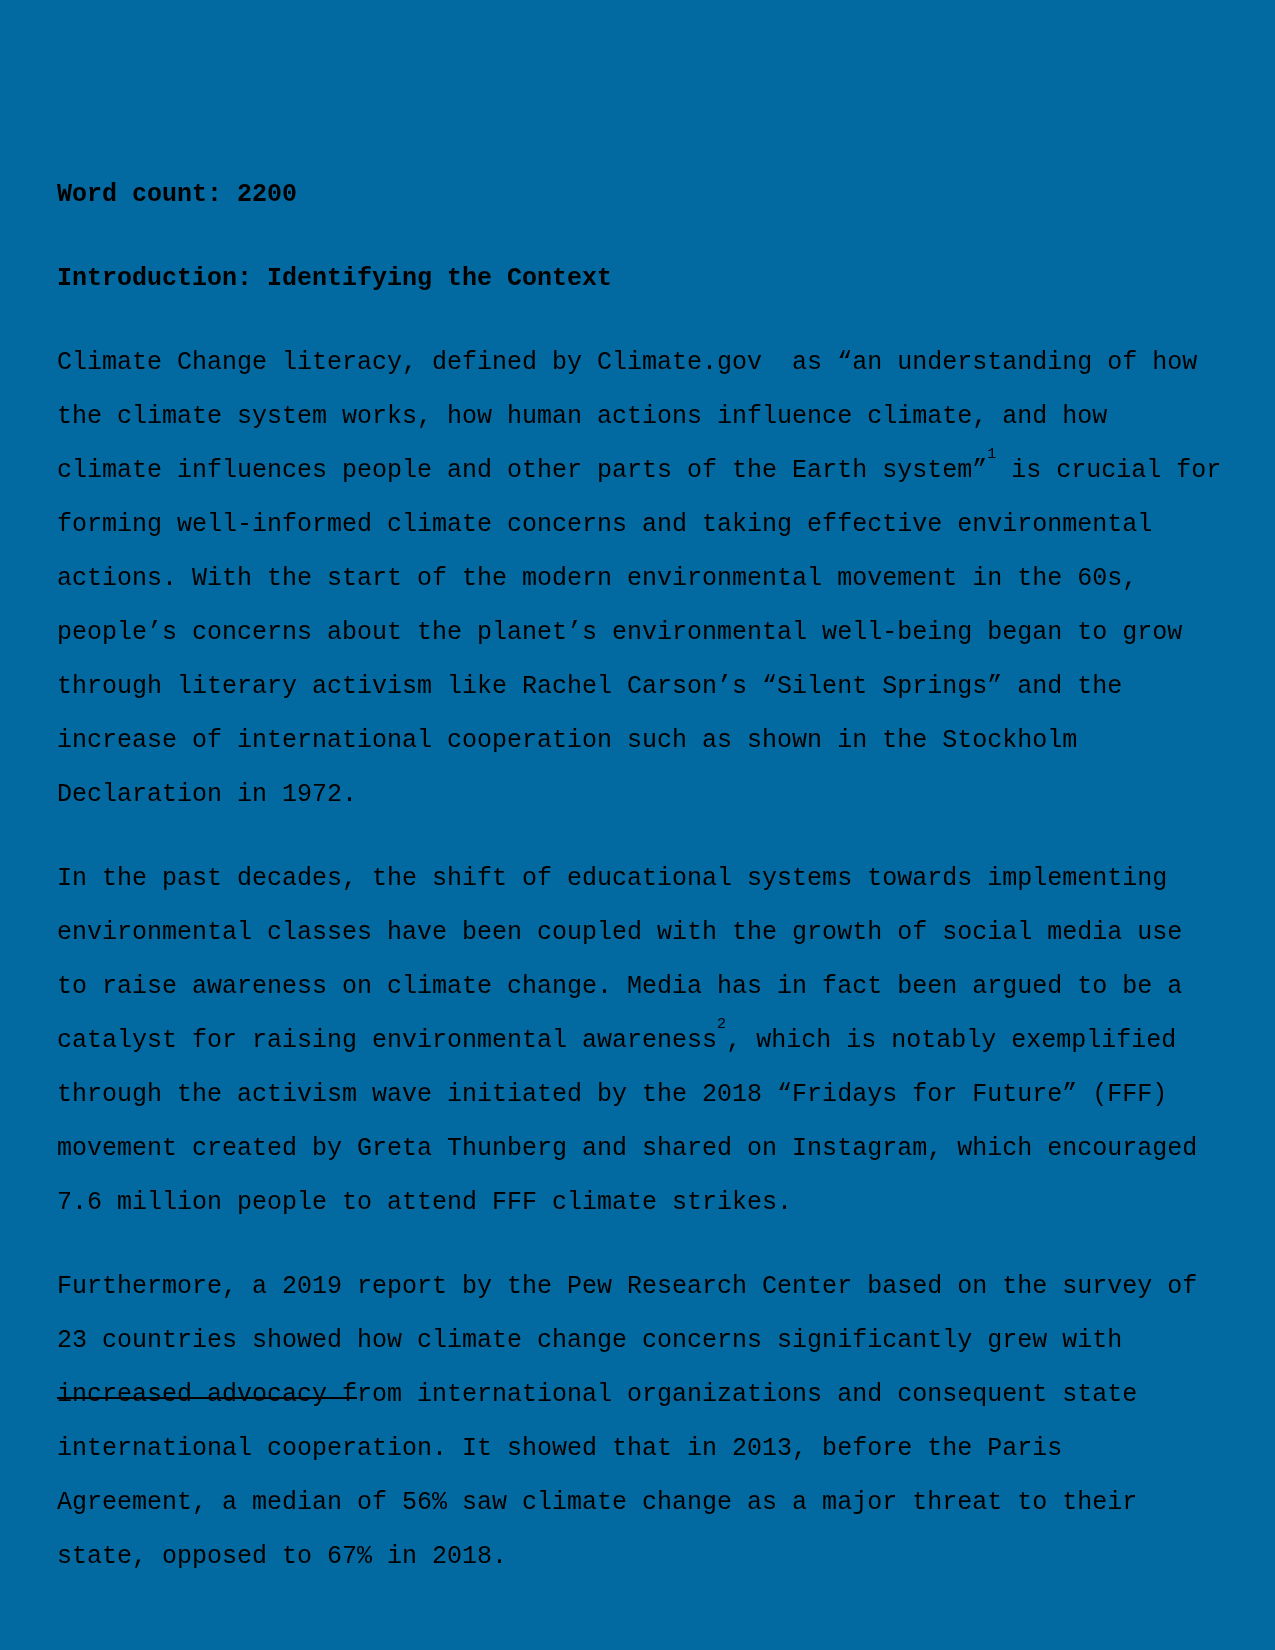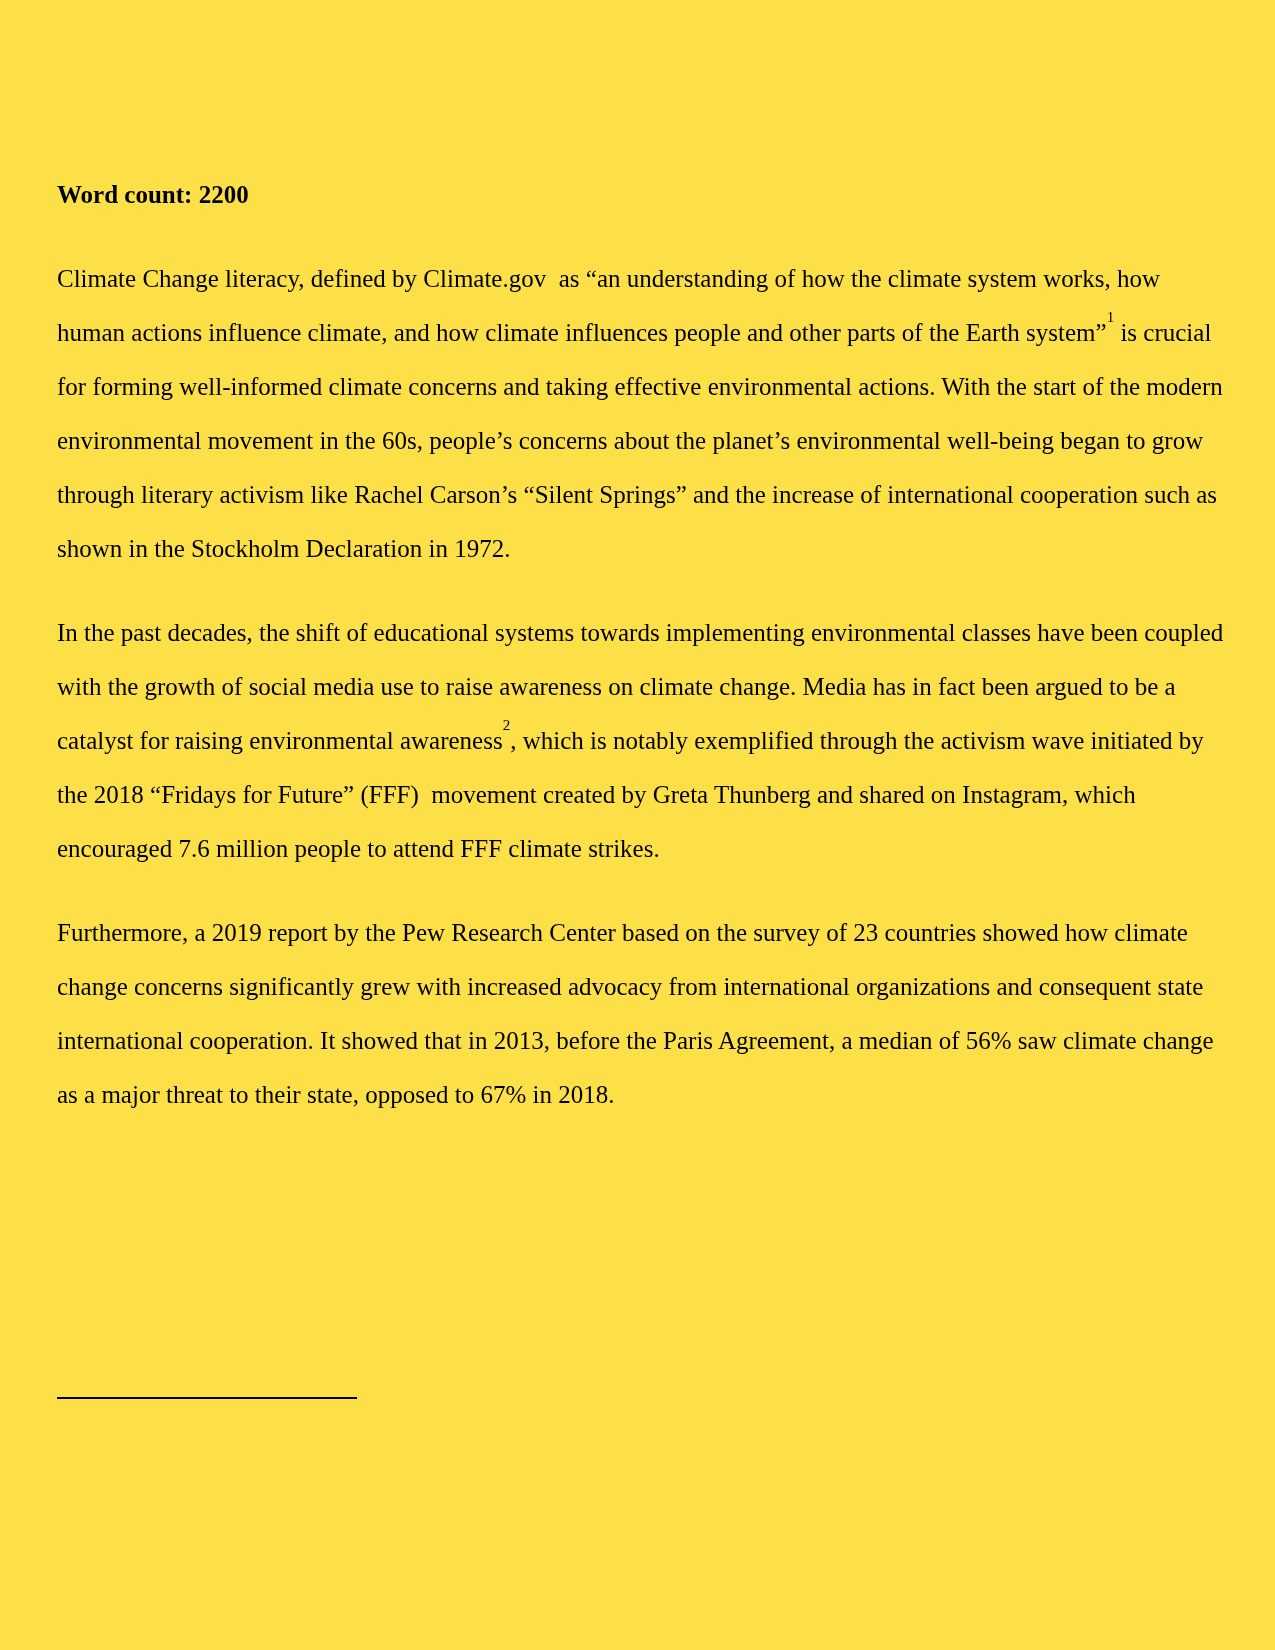--- a/index.html
+++ b/index.html
@@ -1,22 +1,22 @@
 <!DOCTYPE html>
 <html><head>
 <meta charset="utf-8">
 <style>
   html, body { margin: 0; padding: 0; background: #ffffff; }
   .page {
     position: relative;
     width: 1275px;
     height: 1650px;
-    background: #fde047;
+    background: #0369a1;
     color: #000000;
-    font-family: Liberation Serif, serif;
+    font-family: Liberation Mono, monospace;
     overflow: hidden;
   }
   .content {
     position: absolute;
     left: 57px;
     top: 168px;
     width: 1168px;
   }
   .para {
     font-size: 25px;
@@ -57,20 +57,21 @@
     top: -7px;
   }
   .italic { font-style: italic; }
 </style>
 </head>
 <body>
 
 <div class="page">
   <div class="content">
     <p class="para bold">Word count: 2200</p>
+    <p class="para bold">Introduction: Identifying the Context</p>
     <p class="para"><span>Climate Change literacy, defined by Climate.gov  as “an understanding of how the climate system works, how human actions influence climate, and how climate influences people and other parts of the Earth system”</span><sup class="fnref">1</sup><span> is crucial for forming well-informed climate concerns and taking effective environmental actions. With the start of the modern environmental movement in the 60s, people’s concerns about the planet’s environmental well-being began to grow through literary activism like Rachel Carson’s “Silent Springs” and the increase of international cooperation such as shown in the Stockholm Declaration in 1972.</span></p>
     <p class="para"><span>In the past decades, the shift of educational systems towards implementing environmental classes have been coupled with the growth of social media use to raise awareness on climate change. Media has in fact been argued to be a catalyst for raising environmental awareness</span><sup class="fnref">2</sup><span>, which is notably exemplified through the activism wave initiated by the 2018 “Fridays for Future” (FFF)  movement created by Greta Thunberg and shared on Instagram, which encouraged 7.6 million people to attend FFF climate strikes.</span></p>
     <p class="para"><span>Furthermore, a 2019 report by the Pew Research Center based on the survey of 23 countries showed how climate change concerns significantly grew with increased advocacy from international organizations and consequent state international cooperation. It showed that in 2013, before the Paris Agreement, a median of 56% saw climate change as a major threat to their state, opposed to 67% in 2018.</span></p>
   </div>
 
   <div class="footnotes">
     <div class="fn-separator"></div>
   </div>
 </div>
 

